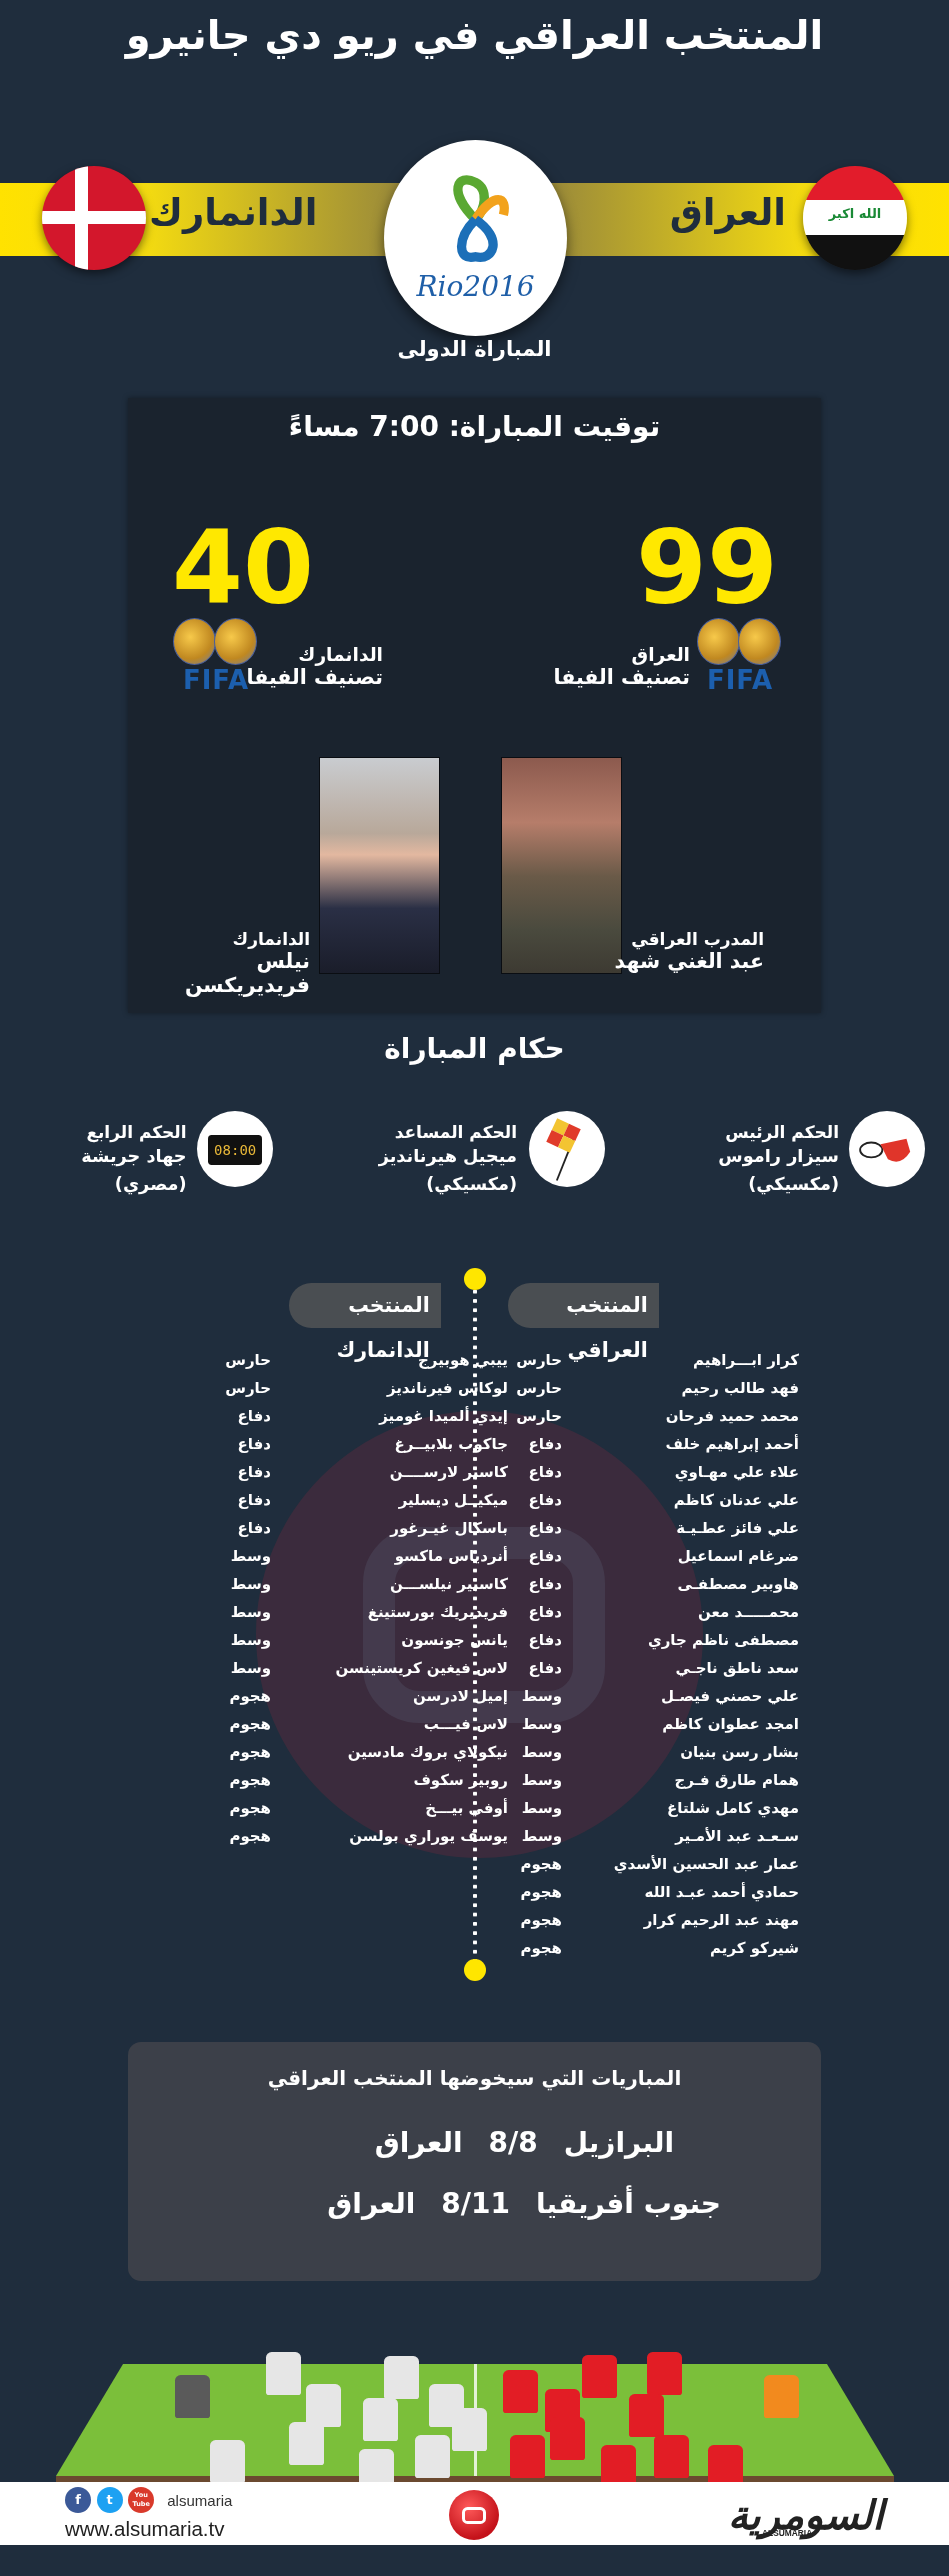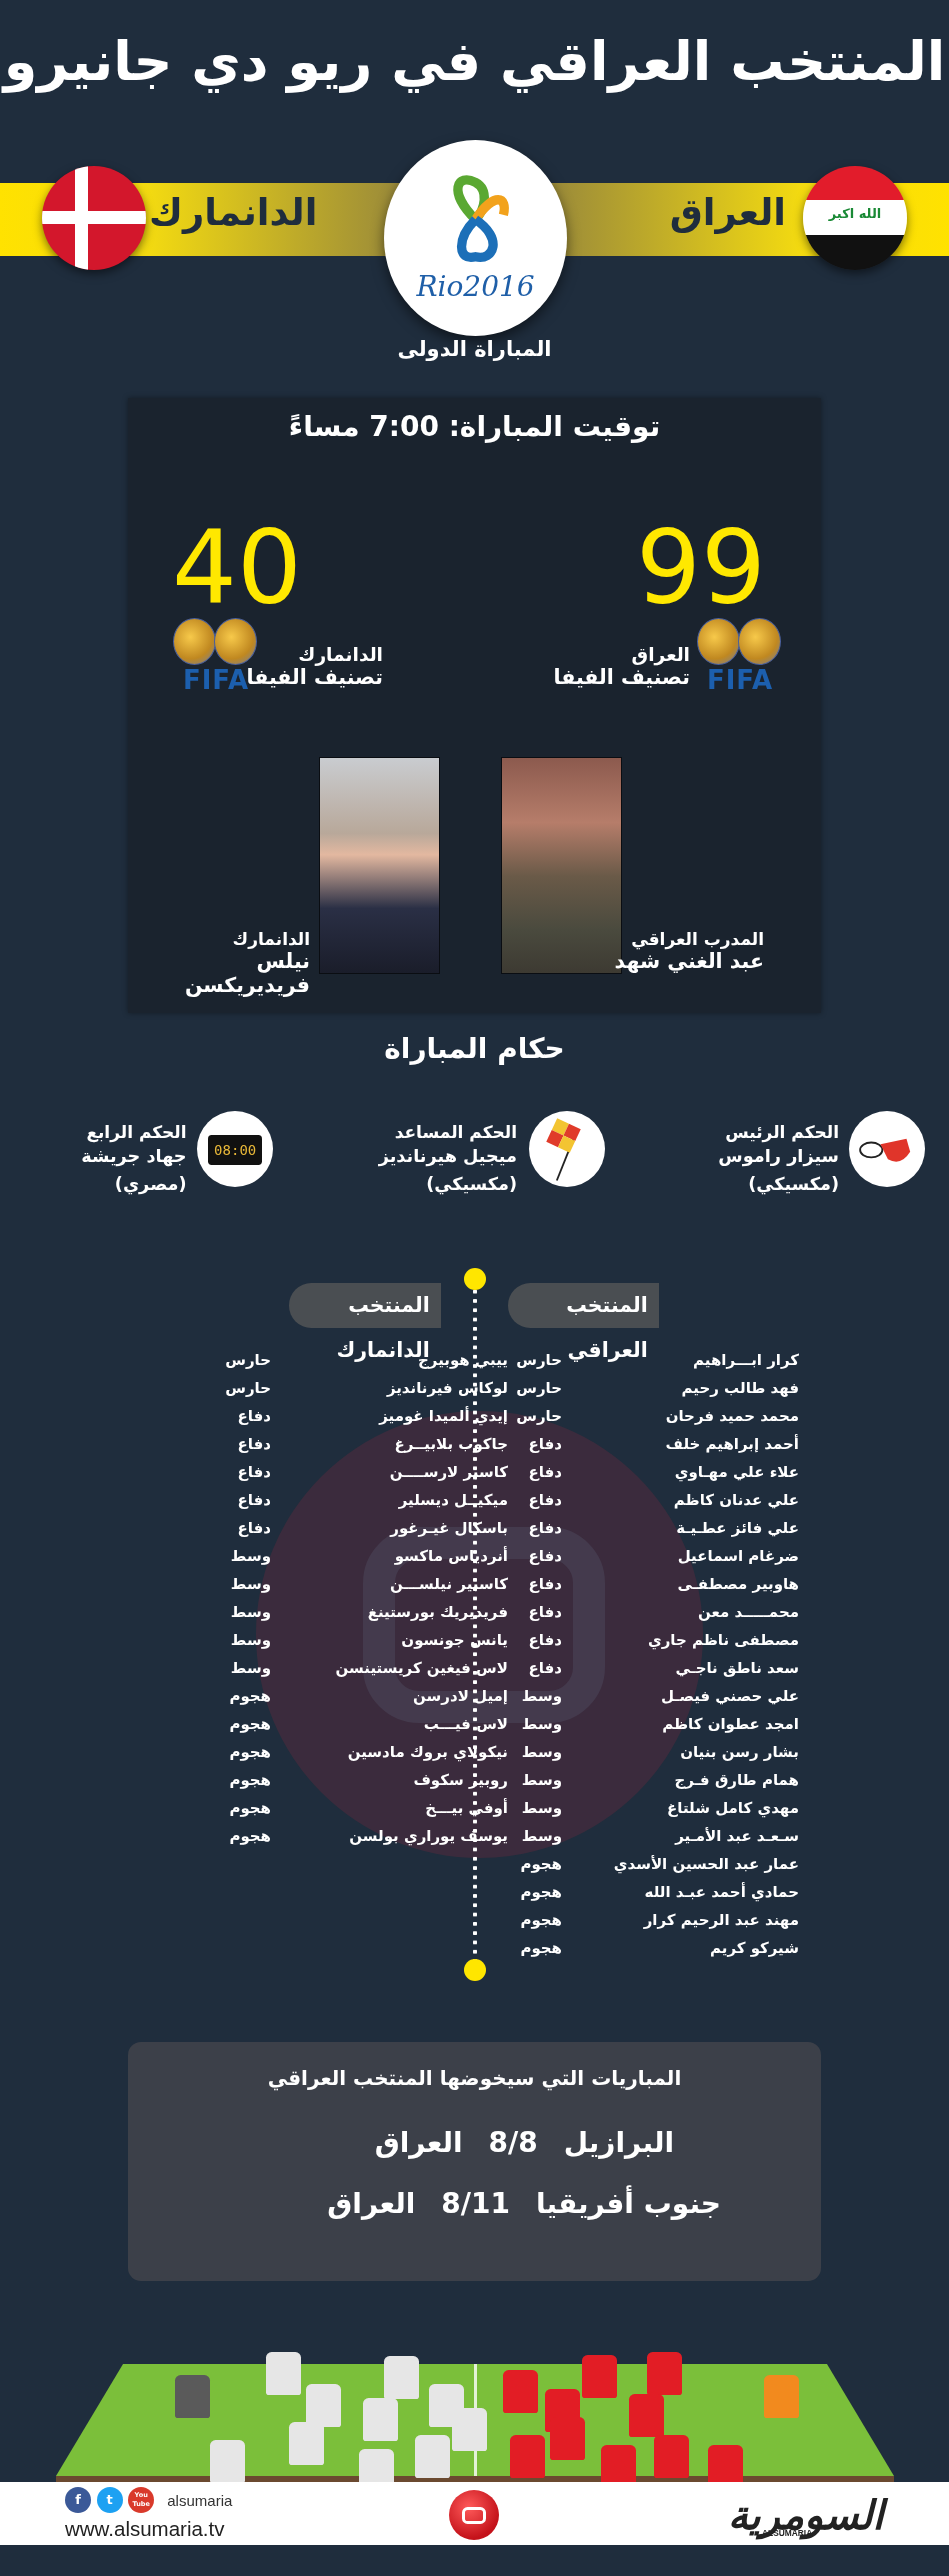--- a/index.html
+++ b/index.html
@@ -1,33 +1,33 @@
 <!DOCTYPE html>
 <html style="font-size:15px"><head>
 <meta charset="utf-8">
 <style>
   * { box-sizing: border-box; margin: 0; padding: 0; }
   body { width: 949px; height: 2576px; background: #1f2d3d; font-family: "DejaVu Sans", sans-serif; color: #fff; position: relative; overflow: hidden; }
   .abs { position: absolute; }
-  .title { top: 30px; left: 0; width: 949px; text-align: center; font-size: 54px; font-weight: bold; color: #fff; direction: rtl; }
+  .title { top: 12px; left: 0; width: 949px; text-align: center; font-size: 40px; font-weight: bold; color: #fff; direction: rtl; }
   .band { top: 183px; left: 0; width: 949px; height: 73px; background: linear-gradient(90deg, #ffe200 0%, #f5dc10 15%, #9a8a3a 42%, #2a3540 50%, #9a8a3a 58%, #f5dc10 85%, #ffe200 100%); }
   .team-name { top: 191px; font-size: 37px; font-weight: bold; color: #1f2d3d; direction: rtl; }
   .flag { width: 104px; height: 104px; border-radius: 50%; top: 166px; overflow: hidden; box-shadow: 0 3.7px 9.3px rgba(0,0,0,.5); }
   .flag-dk { left: 42px; background: #d3172c; }
   .flag-dk .v { position:absolute; left: 33px; top:0; width: 13px; height: 100%; background:#fff; }
   .flag-dk .h { position:absolute; top: 45px; left:0; width:100%; height: 13px; background:#fff; }
   .flag-iq { left: 803px; background: linear-gradient(#e21c2b 0 33%, #fff 33% 66%, #111 66%); }
   .flag-iq .txt { position:absolute; top: 40px; width:100%; text-align:center; color:#1a8a36; font-size: 13px; font-weight: bold; direction: rtl; }
   .rio { left: 384px; top: 140px; width: 183px; height: 196px; border-radius: 50%; background: #fff; box-shadow: 0 5.6px 13px rgba(0,0,0,.5); }
   .rio .mark { position:absolute; left: 54px; top: 33px; width: 75px; height: 93px; }
   .rio .word { position:absolute; top: 130px; width: 100%; text-align:center; color: #1f5fa8; font-size: 28px; font-style: italic; font-family: "DejaVu Serif", serif; }
   .first-match { top: 337px; width: 949px; text-align: center; font-size: 21px; font-weight: bold; direction: rtl; }
   .panel { left: 128px; top: 398px; width: 693px; height: 615px; background: #1a232e; box-shadow: 0 0 5.6px rgba(0,0,0,.4); }
   .timing { top: 410px; width: 949px; text-align: center; font-size: 28px; font-weight: bold; direction: rtl; }
-  .rank-num { top: 508px; font-size: 102px; font-weight: normal; color: #ffe800; }
+  .rank-num { top: 508px; font-size: 102px; font-weight: bold; color: #ffe800; }
   .fifa { width: 86px; height: 79px; }
   .fifa .ball { position:absolute; top:0; width: 43px; height: 47px; border-radius:50%; background: radial-gradient(circle at 40% 40%, #f7c94a, #c08820 60%, #6a7da8 100%); border: 1.9px solid #4a5f9a; }
   .fifa .lbl { position:absolute; top: 47px; width: 100%; text-align:center; font-size: 26px; font-weight: bold; color: #1c5fae; letter-spacing: 0.9px; }
   .rank-team { font-size: 18.6px; font-weight: bold; direction: rtl; text-align: right; }
   .rank-lbl { font-size: 20.5px; font-weight: bold; direction: rtl; text-align: right; }
   .photo { top: 757px; width: 121px; height: 217px; border: 1.9px solid #0a0d12; }
   .photo-dk { left: 319px; background: linear-gradient(180deg, #c9ccd0 0%, #b8a89a 35%, #e3b8a0 45%, #2a2f45 70%, #1a1d2a 100%); }
   .photo-iq { left: 501px; background: linear-gradient(180deg, #8c5a4e 0%, #b67d6a 30%, #6a5a48 55%, #4a4a3e 80%, #3d3a32 100%); }
   .coach-role { font-size: 17px; font-weight: bold; direction: rtl; text-align: right; }
   .coach-name { font-size: 20.5px; font-weight: bold; direction: rtl; text-align: right; }

